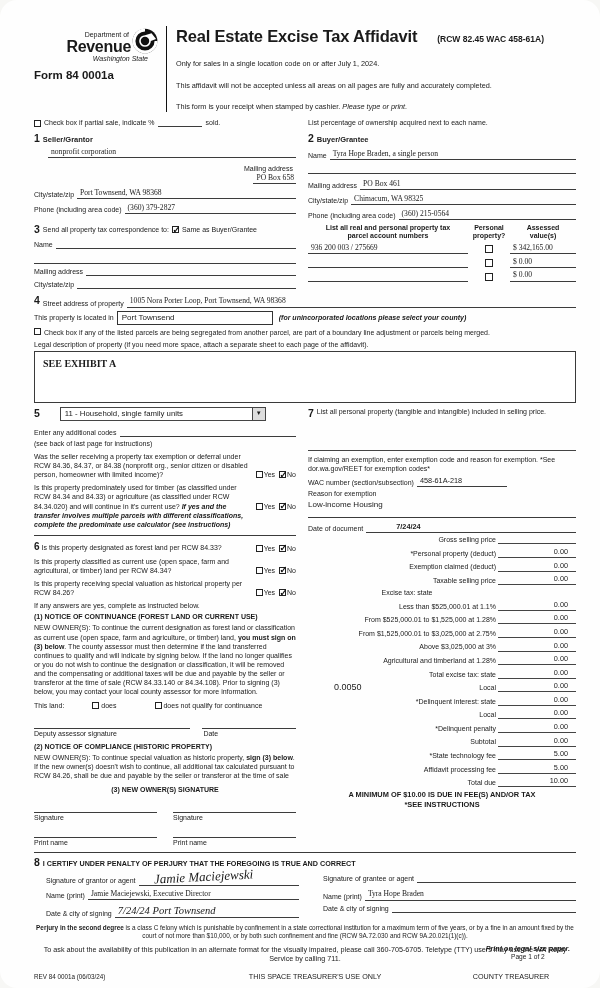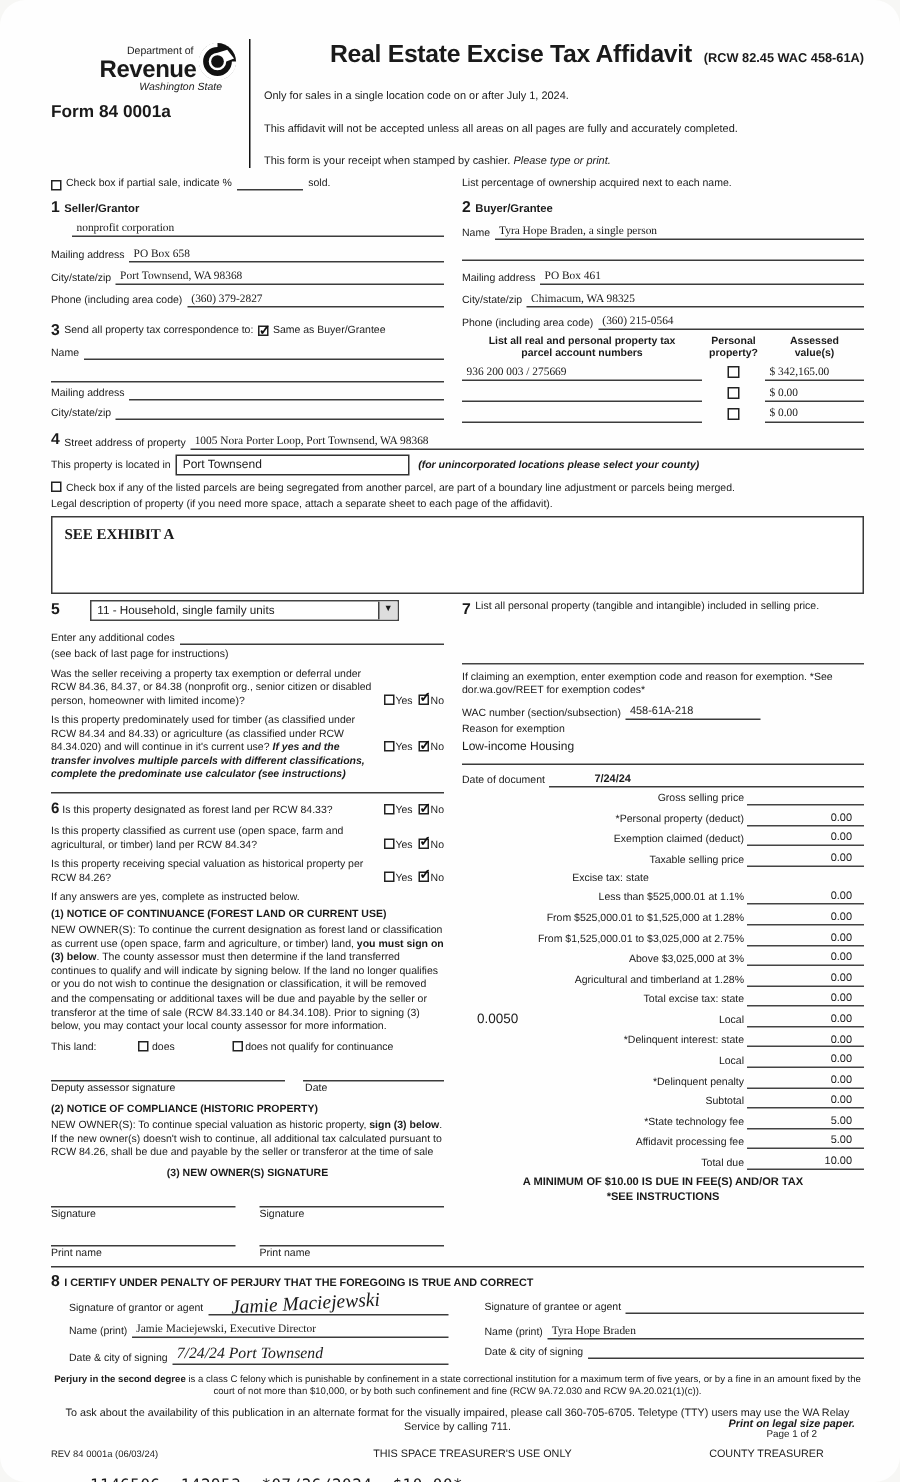--- a/index.html
+++ b/index.html
@@ -13,21 +13,21 @@
   
   .hdr { display:flex; margin-bottom:6px; }
   .hdr-left { width:124px; flex:none; padding-top:4px; }
   .logo-row { display:flex; justify-content:flex-end; align-items:flex-start; }
   .dept-small { font-size:7px; text-align:right; margin-right:2px; }
   .dept-big { font-size:16px; font-weight:bold; letter-spacing:-0.3px; line-height:1; text-align:right; }
   .logo-swirl { width:26px; height:26px; margin-left:1px; margin-top:-2px; }
   .dept-state { font-size:7px; font-style:italic; text-align:right; margin-top:-1px; padding-right:10px;}
   .form-num { font-size:11.5px; font-weight:bold; margin-top:5px; }
   .hdr-right { flex:1; border-left:1.2px solid #111; margin-left:8px; padding-left:9px; }
-  .title-row { display:flex; align-items:baseline; gap:8px;justify-content:flex-end; }
+  .title-row { display:flex; align-items:baseline; gap:20px; }
   .title { font-size:16.5px; font-weight:bold; letter-spacing:-0.2px; white-space:nowrap; }
   .title-rcw { font-size:8.5px; font-weight:bold; white-space:nowrap; }
   .hnote { font-size:7.3px; margin-top:12px; }
 
   
   .fl { display:flex; align-items:flex-end; margin-top:3.5px; }
   .lbl { white-space:nowrap; padding-right:3px; }
   .ul { flex:1; border-bottom:0.8px solid #3c3c3c; min-height:8.5px; padding:0 2px 0.5px 3px; }
   .val { font-family:"Liberation Serif", serif; font-size:7.6px; }
   .vals { font-size:7.3px; }
@@ -79,21 +79,21 @@
 
   .twocol { display:flex; gap:16px; }
   .twocol > div { flex:1; }
   .ctr { text-align:center; }
 
   
   .taxrow { display:flex; align-items:flex-end; margin-top:2.6px; }
   .taxlabel { flex:1; text-align:right; position:relative; padding-right:2px; }
   .taxline { flex:0 0 78px; border-bottom:0.8px solid #444; text-align:right;
              padding:0 8px 0.5px 2px; min-height:8.5px; }
-  .taxprefix { position:absolute; left:10px; bottom:-1px; font-size:9px; }
+  .taxprefix { position:absolute; left:26px; bottom:-1px; font-size:9px; }
   .excise-hdr { text-align:center; margin:3px 70px 1px 0; }
 
   
   .sec8 { margin-top:3px; }
   .script { font-family:"Liberation Serif", serif; font-style:italic; font-size:13px;
             display:inline-block; transform:rotate(-3deg); margin:-7px 0 -2px 12px; white-space:nowrap; }
   .hand { font-family:"Liberation Serif", serif; font-style:italic; font-size:10.5px;
           display:inline-block; margin-bottom:-1px; }
 
   .perjury { text-align:center; font-size:6.4px; margin-top:6px; line-height:1.25; }
@@ -154,21 +154,21 @@
   <div class="cols cols1" style="margin-top:5px;">
     <div class="cL">
       <div class="sech">
           <span class="secnum">1</span>
           <span class="sect">Seller/Grantor</span>
         </div>
       <div class="fl" style="margin-top:1px;">
           <span style="width:14px;"></span>
           <span class="ul val">nonprofit corporation</span>
         </div>
-      <div class="fl" style="margin-top:6px;">
+      <div class="fl" style="margin-top:6px;flex-direction:column;">
           <span class="lbl">Mailing address</span>
           <span class="ul val">PO Box 658</span>
         </div>
       <div class="fl">
           <span class="lbl">City/state/zip</span>
           <span class="ul val">Port Townsend, WA 98368</span>
         </div>
       <div class="fl">
           <span class="lbl">Phone (including area code)</span>
           <span class="ul val">(360) 379-2827</span>

